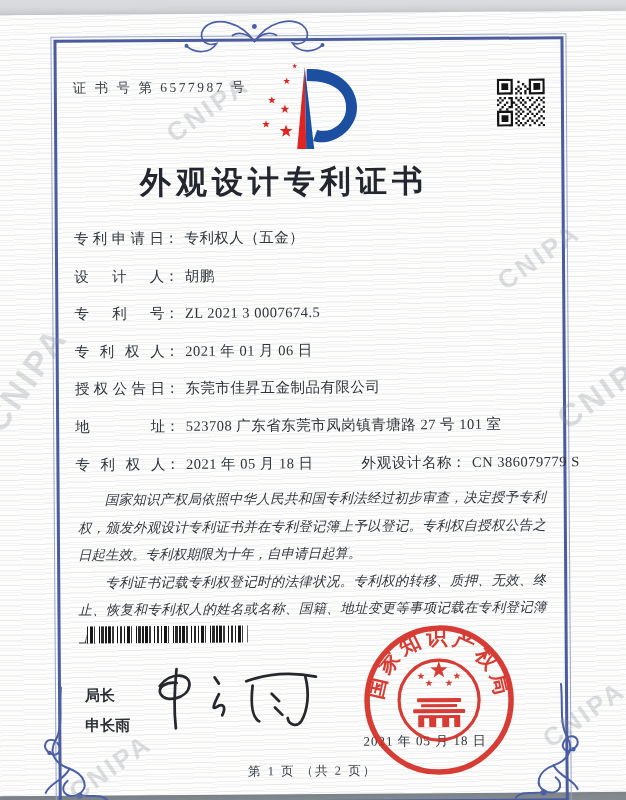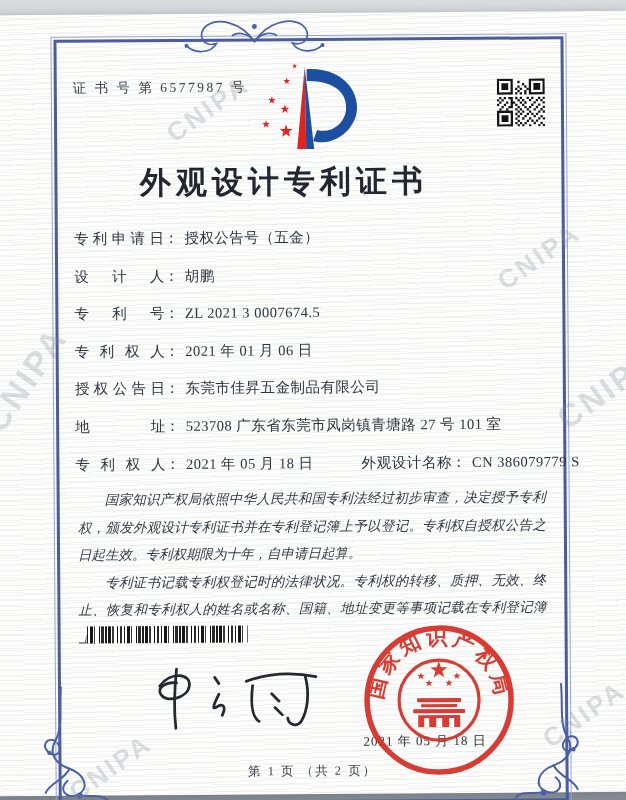--- a/index.html
+++ b/index.html
@@ -188,21 +188,21 @@
       </g>
       <polygon points="60,14 52,96 61,96" fill="#e02422"></polygon>
       <polygon points="60,14 61,96 69,96" fill="#1c4fa0"></polygon>
       <path d="M62,16 C100,14 117,42 111,63 C104,85 81,93 68,88 L72,77 C85,81 99,72 101,58 C103,41 91,28 62,28 Z" fill="#1c4fa0"></path>
     </svg>
 
     <div class="title">外观设计专利证书</div>
 
     <div class="fields">
       <div class="frow">
-        <span class="flabel">专利申请日</span><span class="fcolon">：</span><span class="fvalue">授权公告号（五金）</span>
+        <span class="flabel">专利申请日</span><span class="fcolon">：</span><span class="fvalue">专利权人（五金）</span>
       </div>
       <div class="frow">
         <span class="flabel">设计人</span><span class="fcolon">：</span><span class="fvalue">胡鹏</span>
       </div>
       <div class="frow">
         <span class="flabel">专利号</span><span class="fcolon">：</span><span class="fvalue">ZL 2021 3 0007674.5</span>
       </div>
       <div class="frow">
         <span class="flabel">专利权人</span><span class="fcolon">：</span><span class="fvalue">2021 年 01 月 06 日</span>
       </div>
@@ -217,20 +217,24 @@
       </div>
     </div>
 
     <div class="body-text">
       <p>国家知识产权局依照中华人民共和国专利法经过初步审查，决定授予专利权，颁发外观设计专利证书并在专利登记簿上予以登记。专利权自授权公告之日起生效。专利权期限为十年，自申请日起算。</p>
       <p>专利证书记载专利权登记时的法律状况。专利权的转移、质押、无效、终止、恢复和专利权人的姓名或名称、国籍、地址变更等事项记载在专利登记簿上。</p>
     </div>
 
     <div class="barcode"></div>
 
+    <div class="director">
+      <div>局长</div>
+      <div>申长雨</div>
+    </div>
 
     <svg class="signature" viewBox="0 0 180 75">
       <g fill="none" stroke="#26282e" stroke-width="2.6" stroke-linecap="round" stroke-linejoin="round">
         <path d="M30,14 C28,32 27,52 29,70"></path>
         <path d="M14,30 C24,16 44,18 42,30 C40,42 20,46 15,38 C11,31 20,26 30,27"></path>
         <path d="M66,22 l4,6"></path>
         <path d="M70,38 C66,46 62,54 68,50 C74,46 77,50 73,58"></path>
         <path d="M96,26 C118,18 142,18 162,22"></path>
         <path d="M102,30 C100,46 101,60 108,64"></path>
         <path d="M152,22 C156,38 154,54 148,64 C144,70 136,68 135,61"></path>

